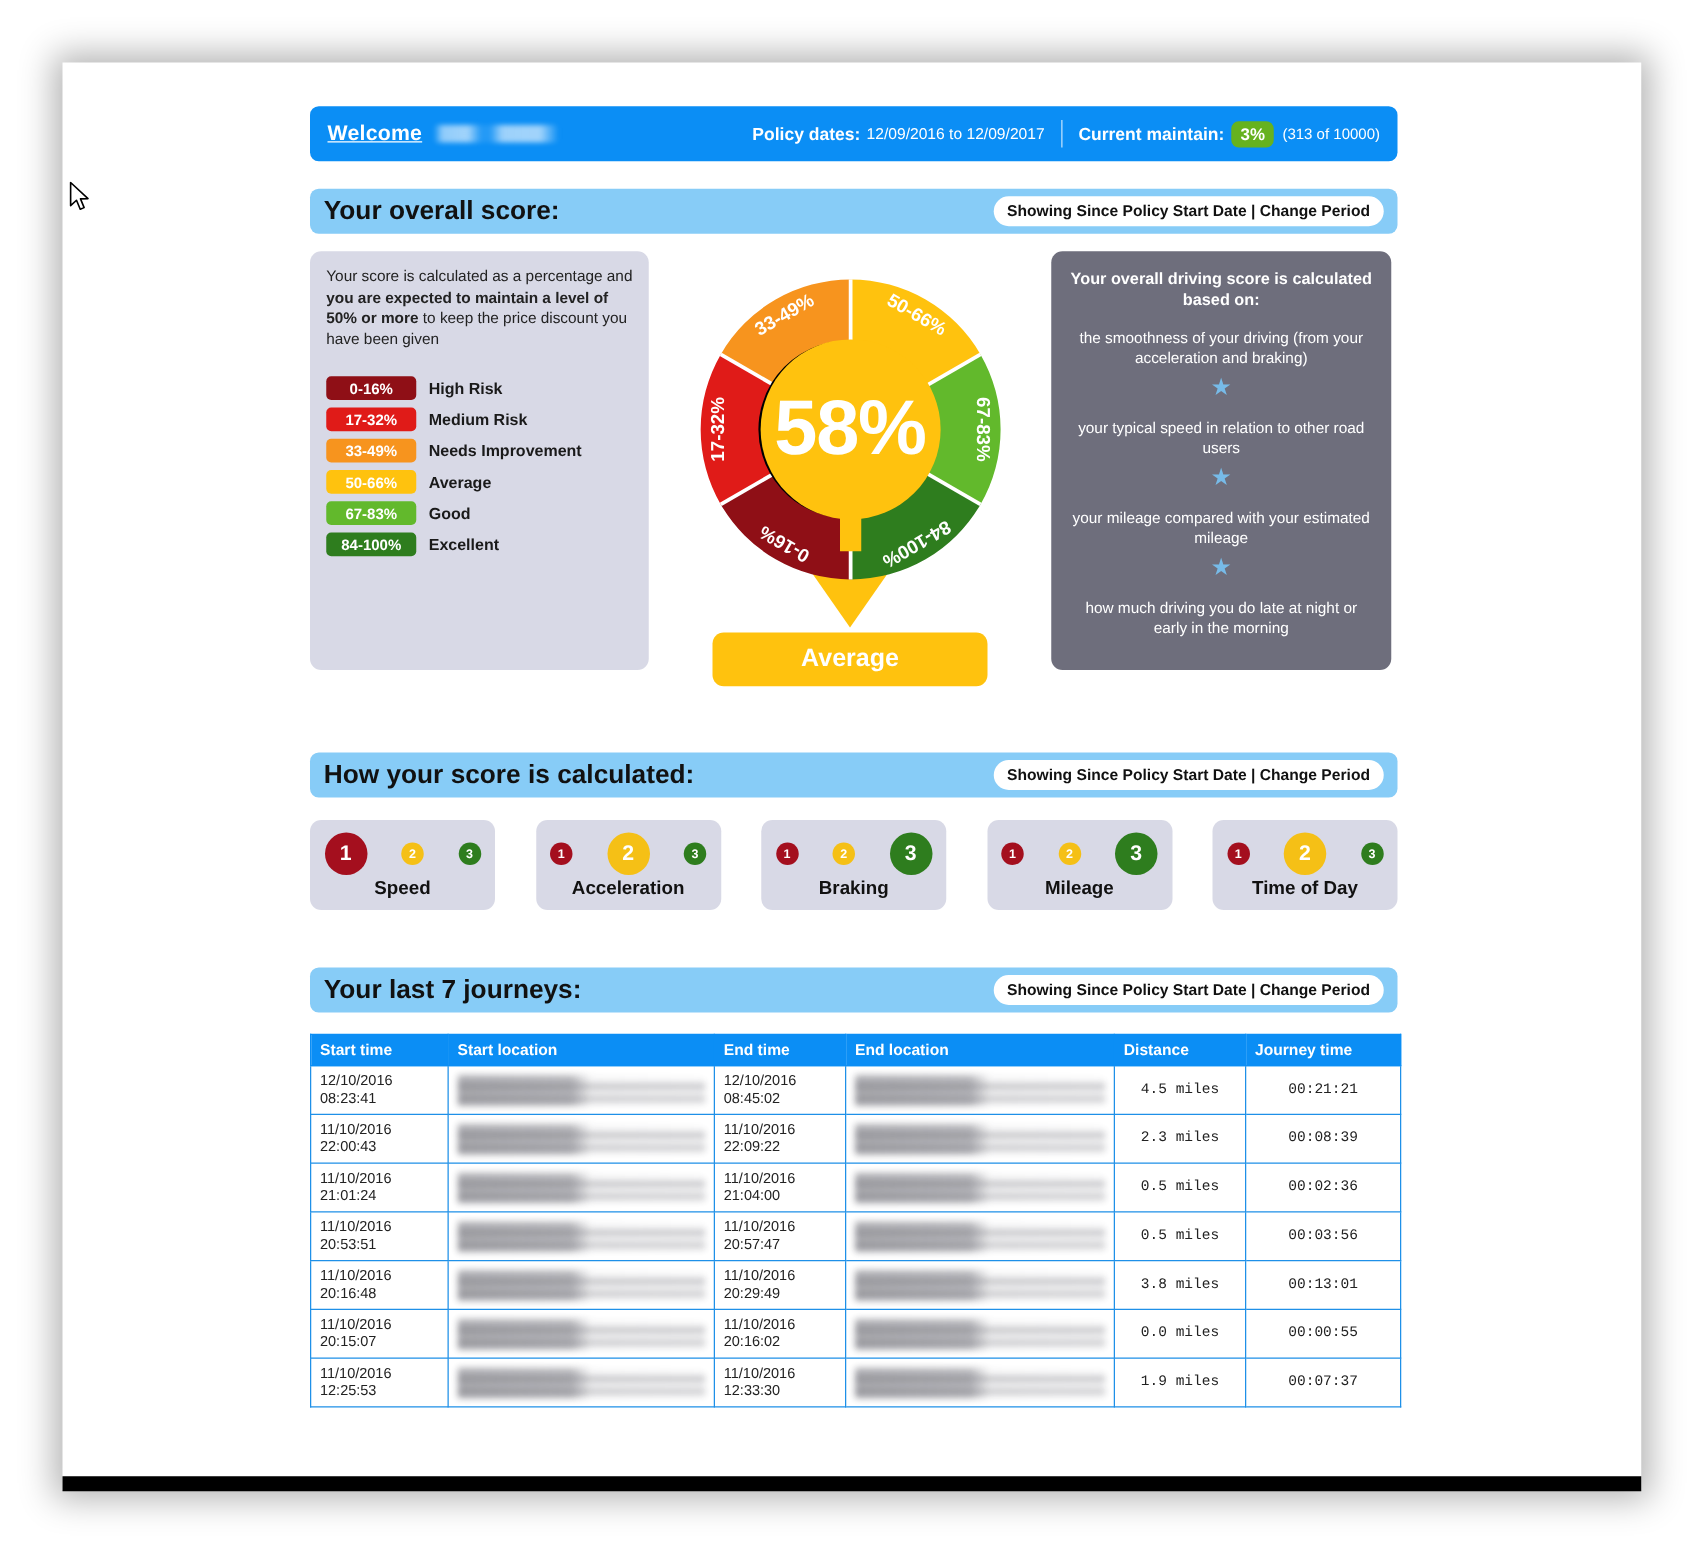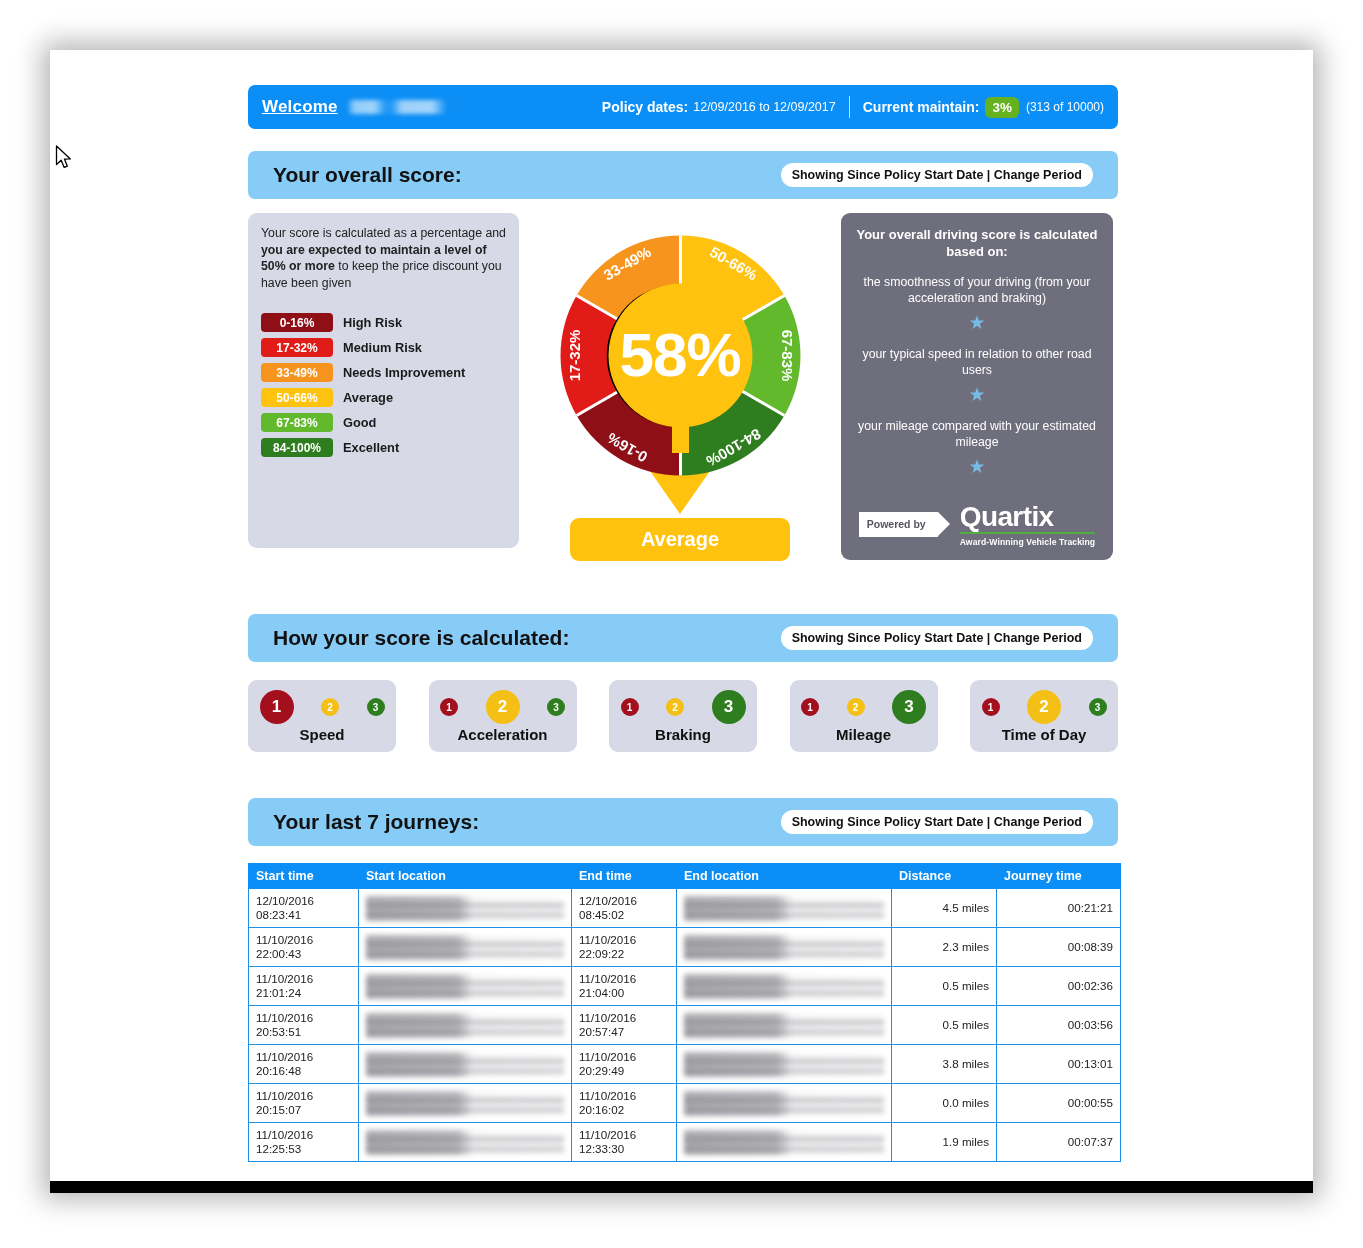--- a/index.html
+++ b/index.html
@@ -98,26 +98,26 @@
     font-weight: bold;
     border-radius: 6px;
     padding: 3px 7px;
     margin-left: 6px;
   }
   .mileage-of { font-size: 12px; margin-left: 7px; }
 
   
   .section-head {
     margin-top: 22px;
-    height: 48px;
+    height: 36px;
     background: #87ccf7;
     border-radius: 7px;
     display: flex;
     align-items: center;
-    padding: 0 25px;
+    padding: 0 11px;
     box-sizing: border-box;
   }
   .section-title {
     font-size: 21px;
     font-weight: bold;
     color: #111111;
   }
   .period-pill {
     margin-left: auto;
     background: #ffffff;
@@ -356,21 +356,21 @@
   .journeys-table th.c { text-align: left; }
   .journeys-table td {
     font-size: 11.6px;
     color: #222222;
     padding: 5px 7px;
     border: 1px solid #1e90e8;
     vertical-align: middle;
     height: 23px;
     line-height: 14px;
   }
-  .journeys-table td.c { text-align: right; }
+  .journeys-table td.c { text-align: center; font-family: Liberation Mono, monospace; }
   .blur-cell {
     display: block;
     height: 25px;
     border-radius: 2px;
     background:
       linear-gradient(90deg,
         rgba(80,80,90,0.48) 0%, rgba(80,80,90,0.42) 46%,
         rgba(80,80,90,0.04) 54%, rgba(80,80,90,0.02) 100%),
       linear-gradient(180deg,
         rgba(255,255,255,0) 0%, rgba(255,255,255,0) 22%,
@@ -499,28 +499,21 @@
         </div>
 
         <div class="panel-right">
           <div class="pr-title">Your overall driving score is calculated based on:</div>
           <div class="pr-item">the smoothness of your driving (from your acceleration and braking)</div>
           <div class="pr-star">★</div>
           <div class="pr-item">your typical speed in relation to other road users</div>
           <div class="pr-star">★</div>
           <div class="pr-item">your mileage compared with your estimated mileage</div>
           <div class="pr-star">★</div>
-          <div class="powered-row">
-            <span class="powered-tag">Powered by</span>
-            <span class="quartix-logo">
-              <span class="quartix-name">Quartix</span>
-              <span class="quartix-rule" style="display:block"></span>
-              <span class="quartix-tag" style="display:block">Award-Winning Vehicle Tracking</span>
-            </span>
-          </div>
+          <div class="pr-item">how much driving you do late at night or early in the morning</div>
         </div>
       </div>
 
       <div class="section-head" style="margin-top:53px">
         <span class="section-title">How your score is calculated:</span>
         <span class="period-pill">Showing Since Policy Start Date | Change Period</span>
       </div>
 
       <div class="factor-row">
         <div class="factor-card">

